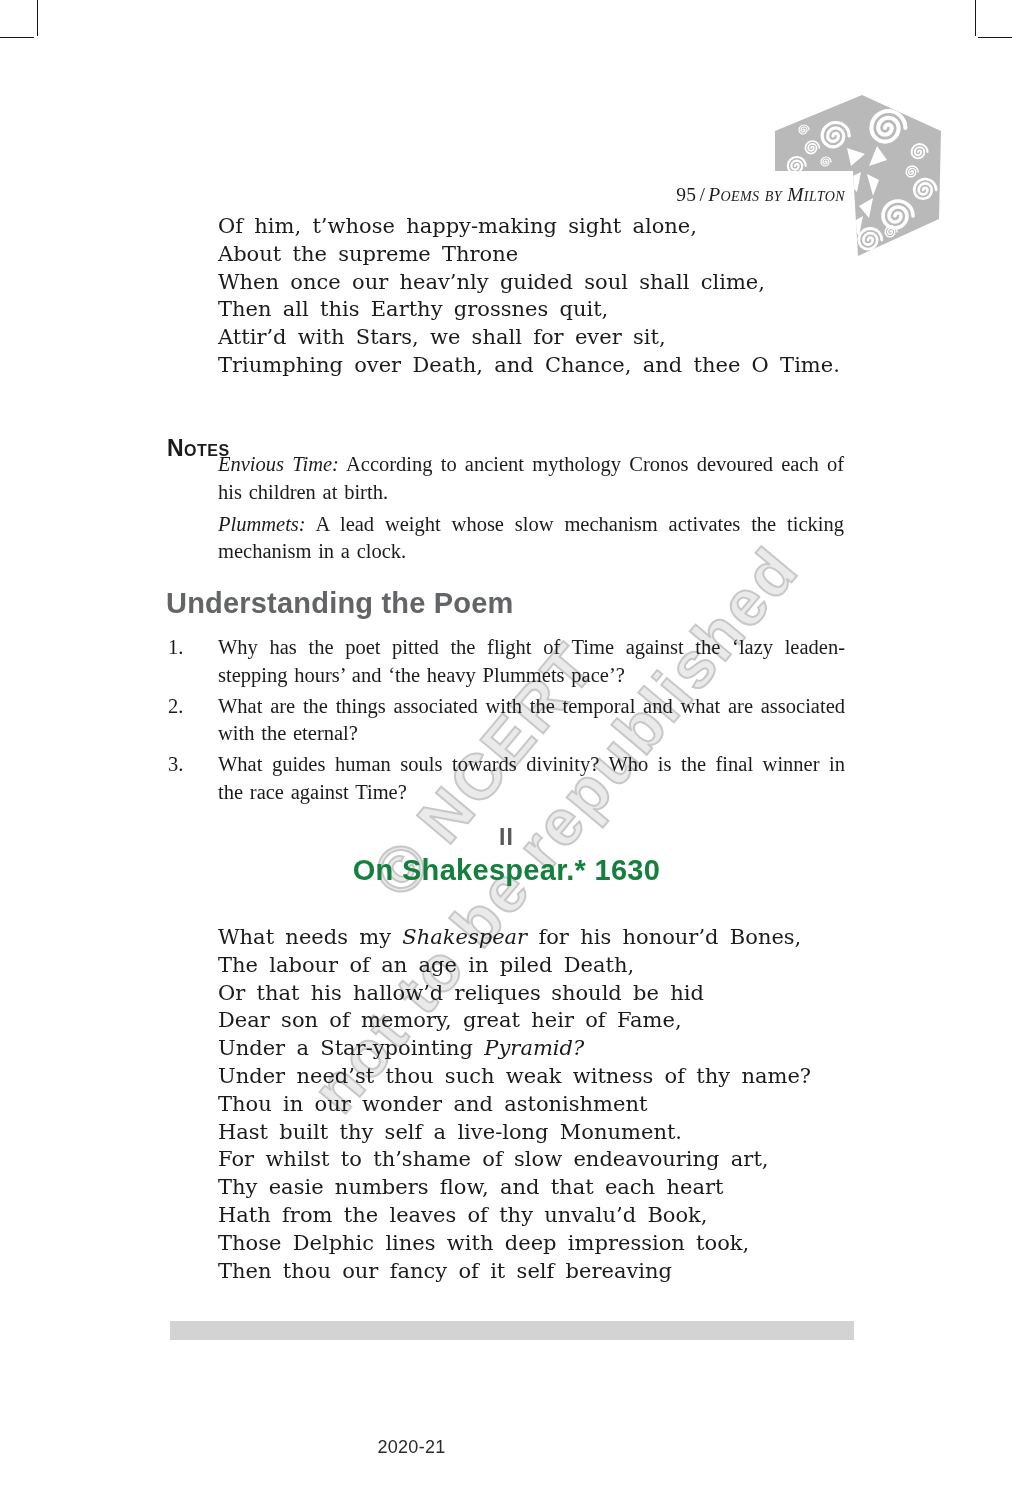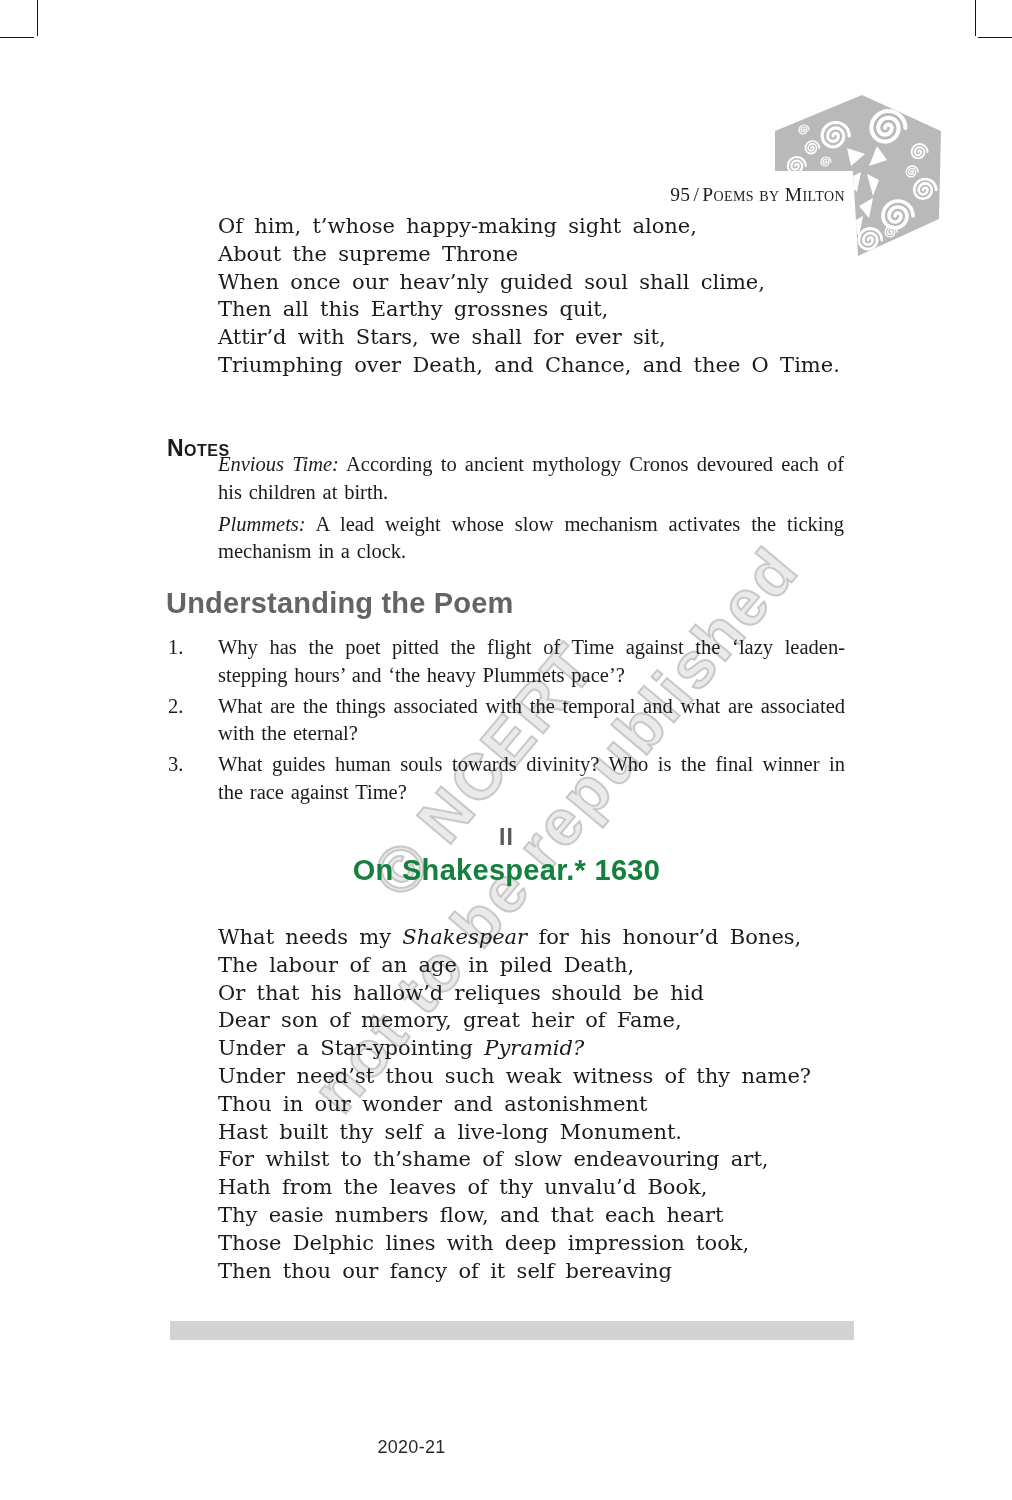--- a/index.html
+++ b/index.html
@@ -19,21 +19,21 @@
   .crop-tr-v{left:975px;top:0;width:1px;height:36px;}
   .crop-tr-h{left:978px;top:37px;width:34px;height:1px;}
   
   .ornament{position:absolute;left:773px;top:88px;width:170px;height:170px;z-index:1;}
   
   .page-header{
     right:167px;top:184px;
     font-size:19.5px;letter-spacing:.4px;white-space:nowrap;
   }
   .page-header .slash{padding:0 3px;}
-  .book-title{font-variant:small-caps;}
+  .book-title{font-style:italic;font-variant:small-caps;}
   
   .watermark{
     position:absolute;left:140px;top:520px;width:760px;height:560px;
     display:flex;flex-direction:column;align-items:center;justify-content:center;
     transform:rotate(-50deg);
     z-index:0;
     font-family:"Liberation Sans", sans-serif;
     font-weight:bold;font-size:64px;line-height:1.45;letter-spacing:3px;
     color:#eaeaea;-webkit-text-stroke:2px #c8c8c8;
     white-space:nowrap;text-align:center;
@@ -169,22 +169,22 @@
   <div class="layer poem poem2" id="poem2">
       <div class="poem-line"><span>What needs my </span><em class="it">Shakespear</em><span> for his honour’d Bones,</span></div>
       <div class="poem-line"><span>The labour of an age in piled Death,</span></div>
       <div class="poem-line"><span>Or that his hallow’d reliques should be hid</span></div>
       <div class="poem-line"><span>Dear son of memory, great heir of Fame,</span></div>
       <div class="poem-line"><span>Under a Star-ypointing </span><em class="it">Pyramid?</em></div>
       <div class="poem-line"><span>Under need’st thou such weak witness of thy name?</span></div>
       <div class="poem-line"><span>Thou in our wonder and astonishment</span></div>
       <div class="poem-line"><span>Hast built thy self a live-long Monument.</span></div>
       <div class="poem-line"><span>For whilst to th’shame of slow endeavouring art,</span></div>
+      <div class="poem-line"><span>Thy easie numbers flow, and that each heart</span></div>
       <div class="poem-line"><span>Hath from the leaves of thy unvalu’d Book,</span></div>
-      <div class="poem-line"><span>Thy easie numbers flow, and that each heart</span></div>
       <div class="poem-line"><span>Those Delphic lines with deep impression took,</span></div>
       <div class="poem-line"><span>Then thou our fancy of it self bereaving</span></div>
     </div>
 
   <div class="layer grayband"></div>
   <div class="layer footer">2020-21</div>
 
 </div>
 
 </body></html>

